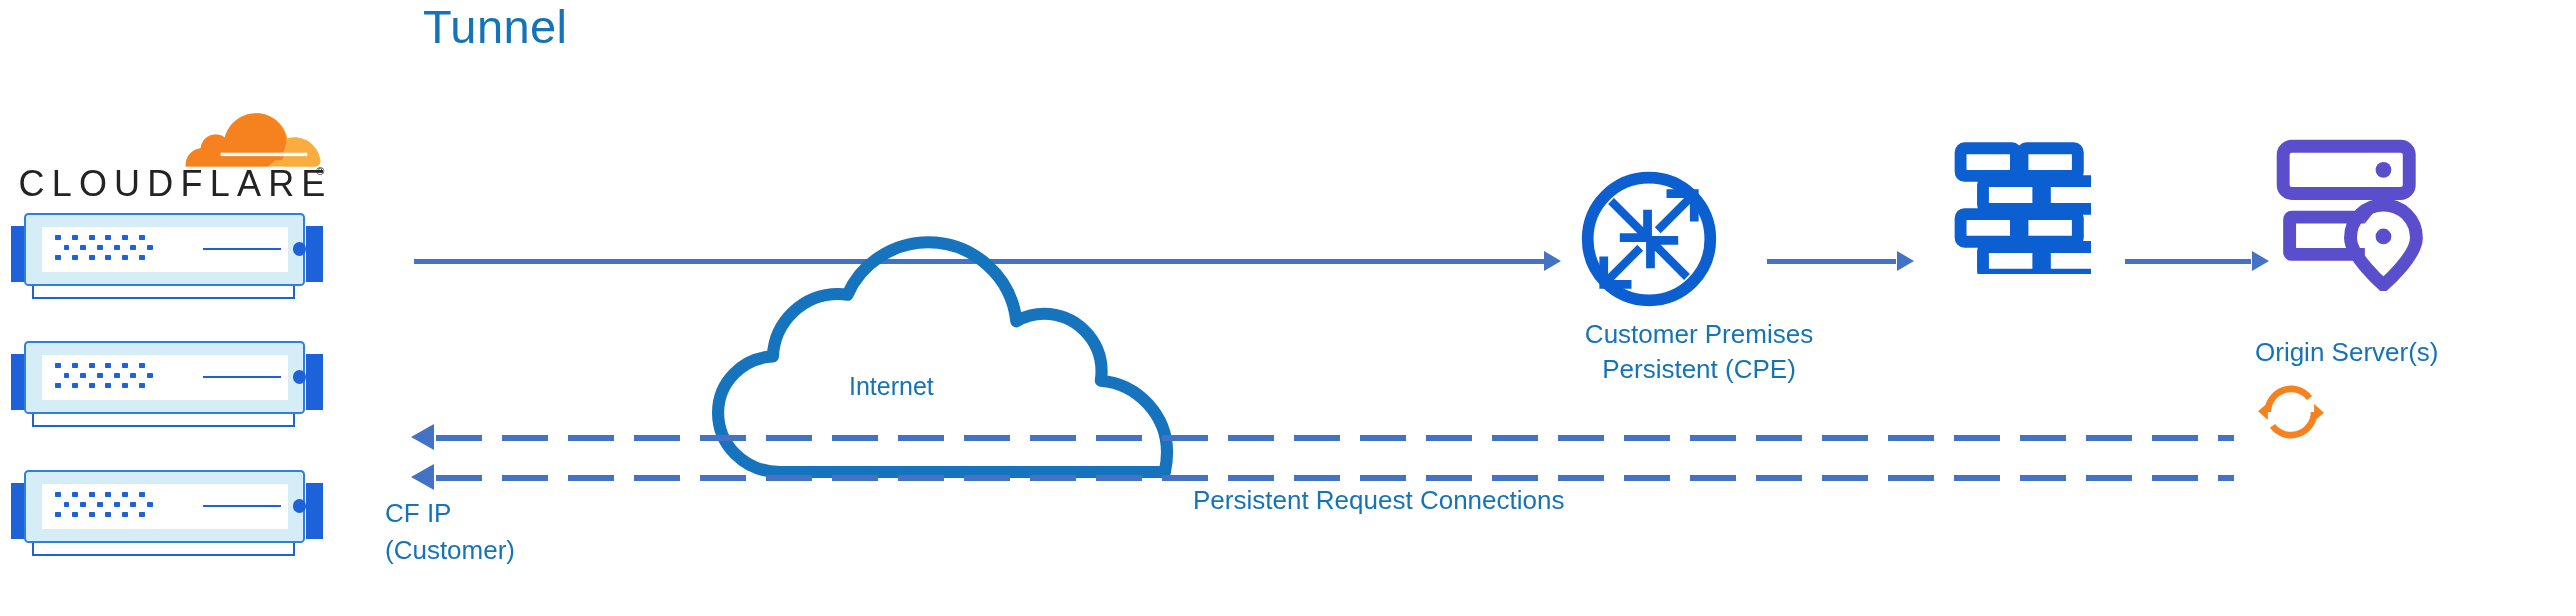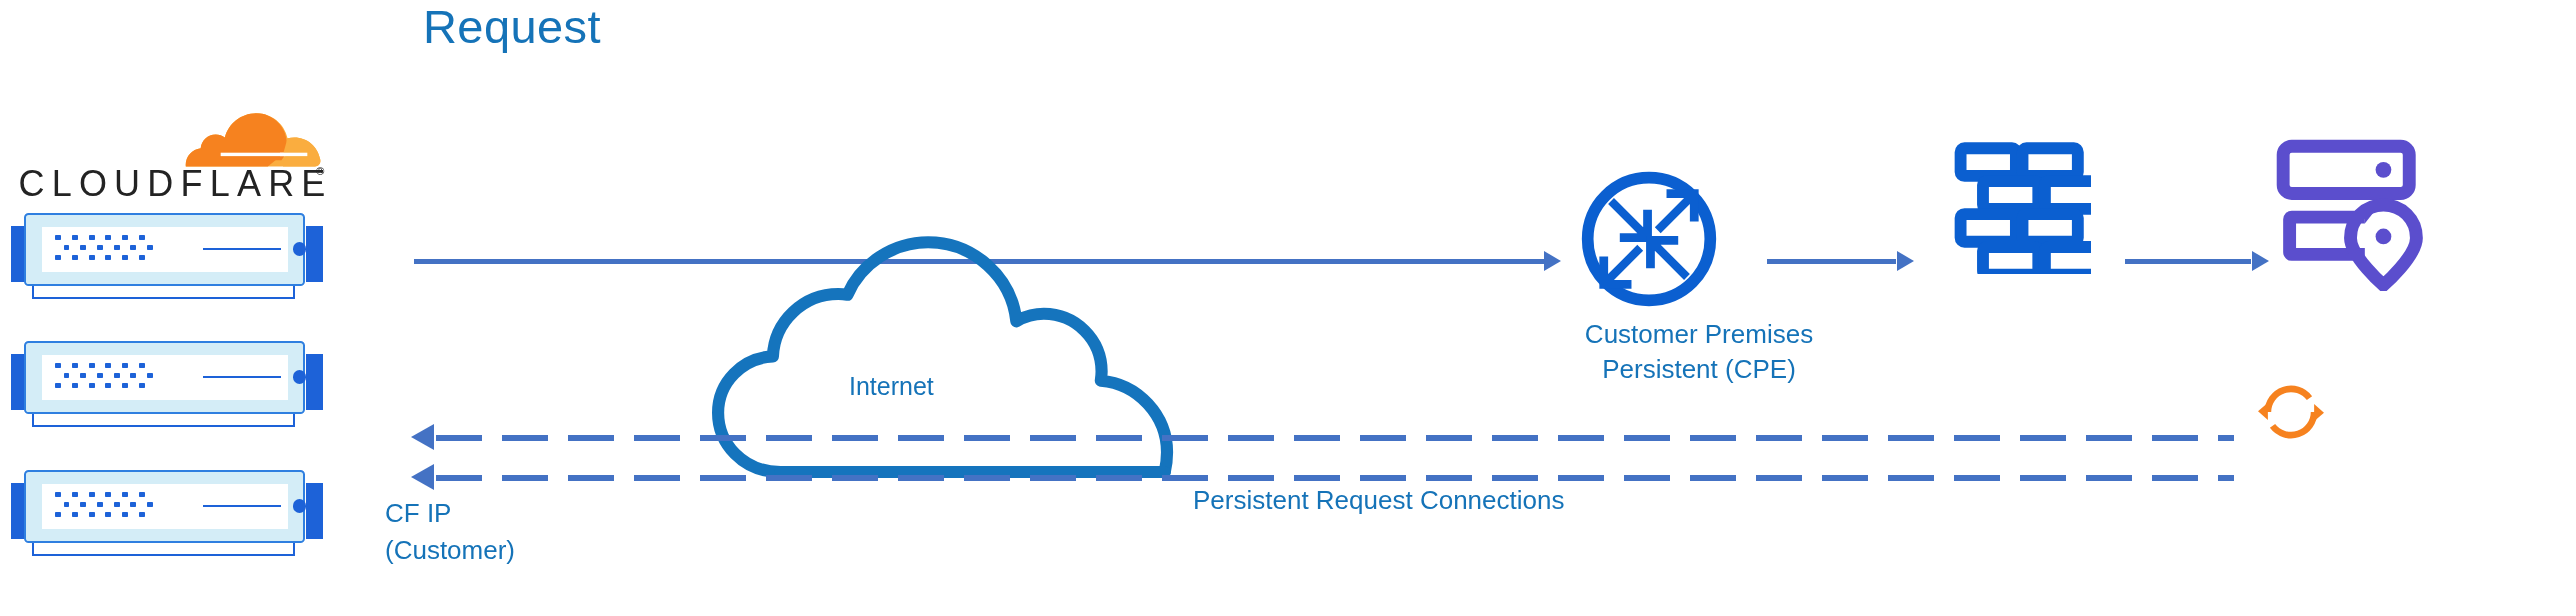--- a/index.html
+++ b/index.html
@@ -129,21 +129,21 @@
   #lbl-cloudflared {
     left: 2331px; top: 388px; width: 198px;
     font-size: 25px; line-height: 33px; white-space: normal;
   }
 </style>
 </head>
 <body>
 
 <div id="canvas">
 
-  <div class="abs" id="title">Request</div>
+  <div class="abs" id="title">Tunnel</div>
 
   <div class="abs" id="cf-logo">
     <svg id="cf-cloud" viewBox="0 0 200 80">
       <path d="M150 78 L192 78 C197 78 200 74 199 69 C196 52 182 40 165 40 C162 40 159 40.3 156 41 C152 22 135 8 115 8 C95 8 78 21.5 73.5 40 C70 37.5 66 36 61.5 36 C51 36 42.5 44 41.7 54.2 C30.5 55.5 22 64.8 22 76 C22 76.7 22 77.4 22.1 78 Z" fill="#faad3f"></path>
       <path d="M130 78 L22.2 78 C22.1 77.4 22 76.7 22 76 C22 64.8 30.5 55.5 41.7 54.2 C42.5 44 51 36 61.5 36 C66 36 70 37.5 73.5 40 C78 21.5 95 8 115 8 C137 8 155 26 155 48 C155 52 154.4 56 153.3 59.6 L148 60.5 L70 60.5 L70 64.5 L147 64.5 Z" fill="#f6821f"></path>
       <path d="M70 60.5 L153.3 59.6 C152 63.5 150.2 67 148 70 L70 70 Z" fill="#f6821f"></path>
       <rect x="68" y="60" width="85" height="4.5" fill="#ffffff"></rect>
       <path d="M156 41 C159 40.3 162 40 165 40 C182 40 196 52 199 69 C200 74 197 78 192 78 L150 78 L150 70 L158 66 L150 62 Z" fill="#faad3f"></path>
       <rect x="146" y="60" width="36" height="4.5" fill="#ffffff"></rect>
     </svg>
@@ -307,20 +307,21 @@
     <rect x="5" y="5" width="88" height="33" rx="6" fill="none" stroke="#5b4ecd" stroke-width="9"></rect>
     <circle cx="75" cy="21.5" r="5.5" fill="#5b4ecd"></circle>
 
     <path d="M11 50 L62 50 L62 59 L14 59 L14 76 L62 76 L62 85 L11 85
              A6 6 0 0 1 5 79 L5 56 A6 6 0 0 1 11 50 Z" fill="#5b4ecd"></path>
     <path d="M62 50 L69 50 L62 59 Z" fill="#5b4ecd"></path>
 
     <path d="M75 46 C62 46 52 56 52 69 C52 82 75 102 75 102 C75 102 98 82 98 69 C98 56 88 46 75 46 Z" fill="none" stroke="#5b4ecd" stroke-width="9"></path>
     <circle cx="75" cy="68" r="5.5" fill="#5b4ecd"></circle>
   </svg>
+  <div class="abs lbl" id="lbl-origin">Origin Server(s)</div>
 
   <svg class="abs" style="left:2258px; top:379px; width:66px; height:66px;" viewBox="0 0 100 100">
     <path d="M15 50 A35 35 0 0 1 78 29" fill="none" stroke="#f6821f" stroke-width="10" stroke-linecap="butt"></path>
     <path d="M85 50 A35 35 0 0 1 22 71" fill="none" stroke="#f6821f" stroke-width="10" stroke-linecap="butt"></path>
     <path d="M15 36 L15 62 L0 49 Z" fill="#f6821f"></path>
     <path d="M85 64 L85 38 L100 51 Z" fill="#f6821f"></path>
   </svg>
 
   <div class="abs dashed-line" style="left:436px; top:435px; width:1798px;"></div>
   <div class="abs arrow-head-l" style="left:411px; top:424px;"></div>

